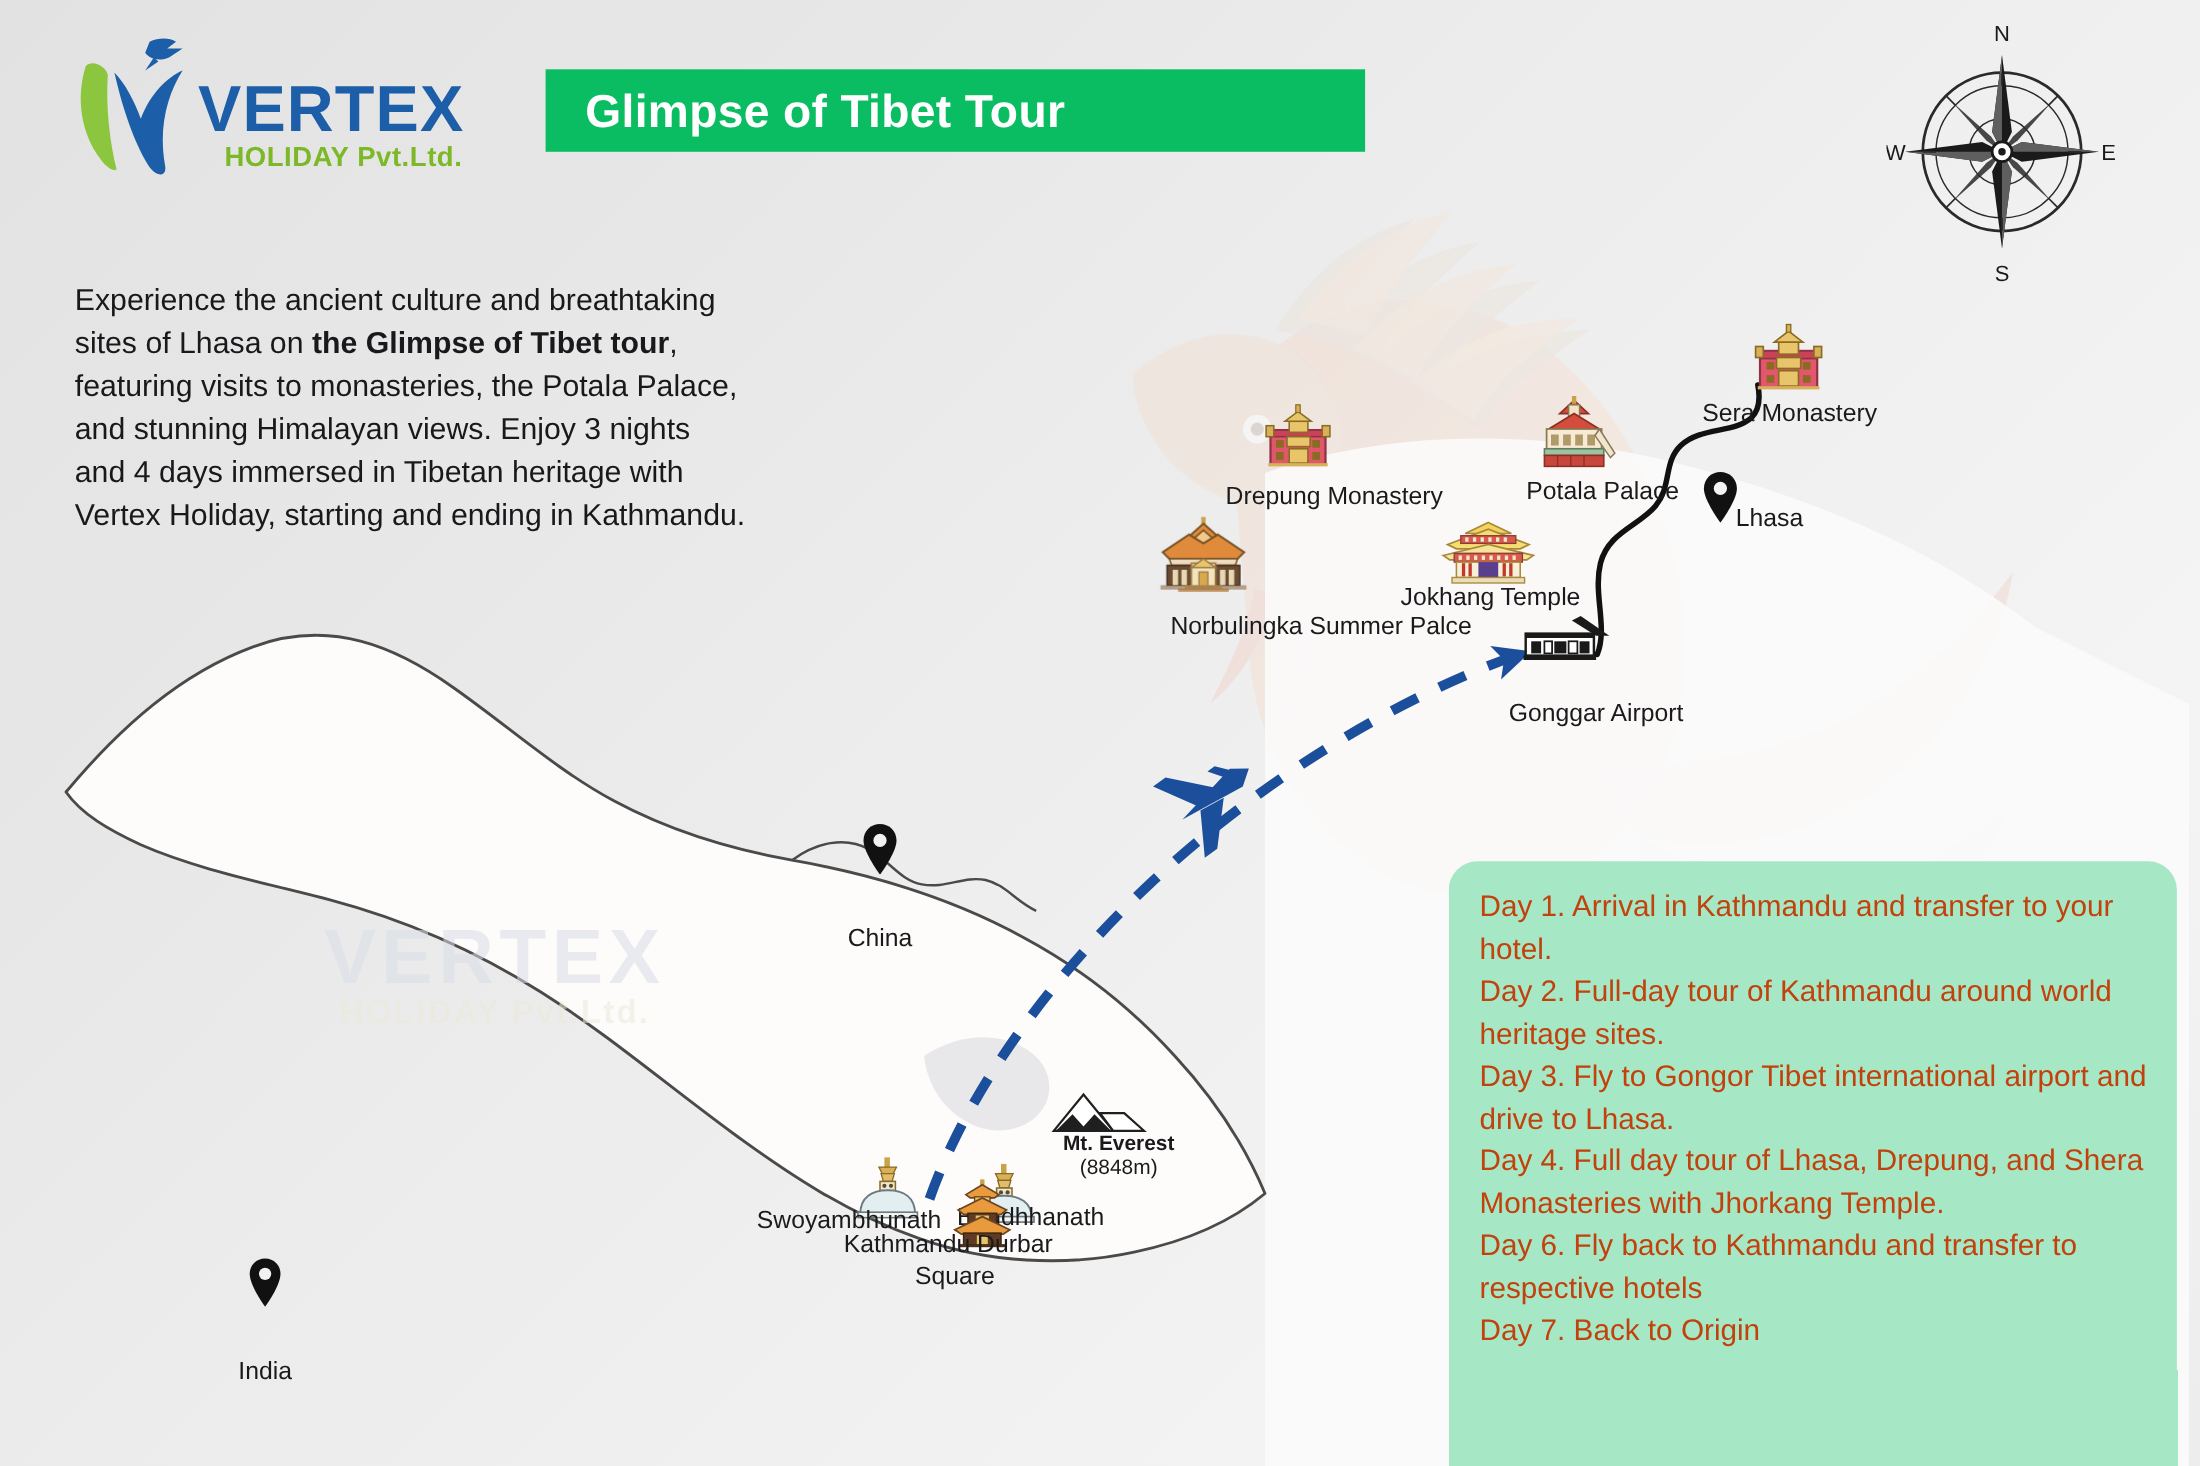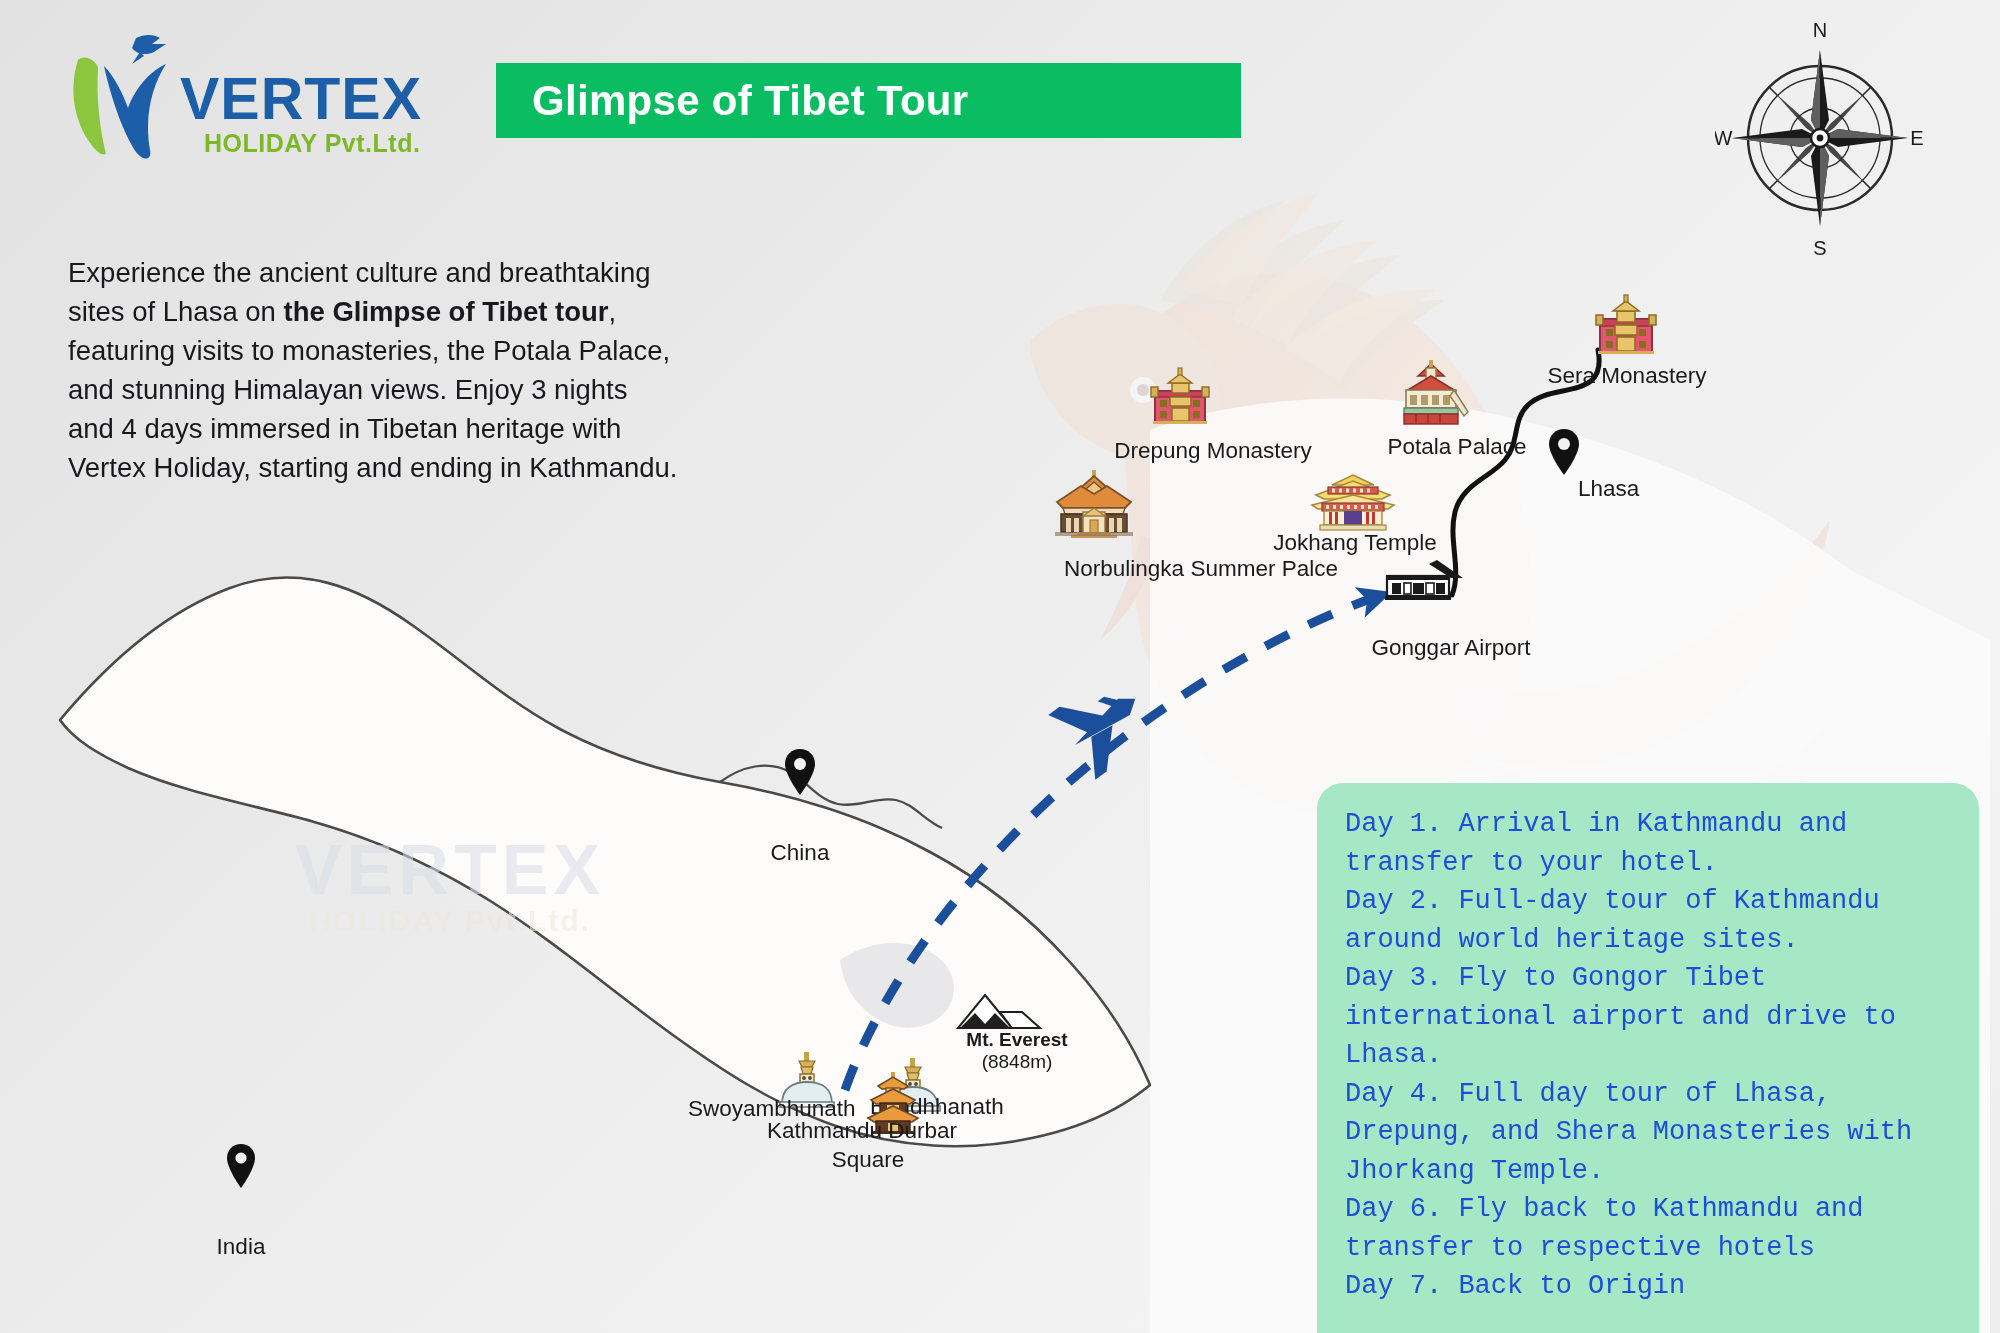--- a/index.html
+++ b/index.html
@@ -69,22 +69,22 @@
   
   .poi { position:absolute; }
   .poi svg { display:block; }
 
   
   .itinerary {
     position:absolute; left:1317px; top:783px; width:662px; height:555px;
     background:#a6e8c6; border-radius:26px 26px 0 0; padding:22px 24px 0 28px;
   }
   .itinerary p {
-    font-size:27px; line-height:38.5px; color:#1d4ed8;
-    font-family:Liberation Mono, monospace;
+    font-size:27px; line-height:38.5px; color:#c2410c;
+    font-family:Liberation Sans, sans-serif;
   }
 </style>
 </head>
 <body>
 
 <div class="stage">
 
   <div class="map-layer">
     <svg viewBox="0 0 2000 1333" xmlns="http://www.w3.org/2000/svg">
       <defs>
@@ -402,21 +402,21 @@
     </svg>
   </div>
   <div class="plabel c" style="left:1451px; top:635px;">Gonggar Airport</div>
 
   <div class="poi" style="left:1547px; top:428px;">
     <svg width="34" height="48" viewBox="0 0 34 48">
       <path d="M17 47 C17 47 2 27 2 16 C2 7 9 1 17 1 C25 1 32 7 32 16 C32 27 17 47 17 47 Z" fill="#111111"></path>
       <circle cx="17" cy="16" r="6" fill="#f2f2f2"></circle>
     </svg>
   </div>
-  <div class="plabel" style="left:1578px; top:476px;">Lhasa</div>
+  <div class="plabel" style="left:1578px; top:458px;">Lhasa</div>
 
   <div class="poi" style="left:783px; top:748px;">
     <svg width="34" height="48" viewBox="0 0 34 48">
       <path d="M17 47 C17 47 2 27 2 16 C2 7 9 1 17 1 C25 1 32 7 32 16 C32 27 17 47 17 47 Z" fill="#111111"></path>
       <circle cx="17" cy="16" r="6" fill="#f2f2f2"></circle>
     </svg>
   </div>
   <div class="plabel c" style="left:800px; top:840px;">China</div>
 
   <div class="poi" style="left:225px; top:1143px;">

